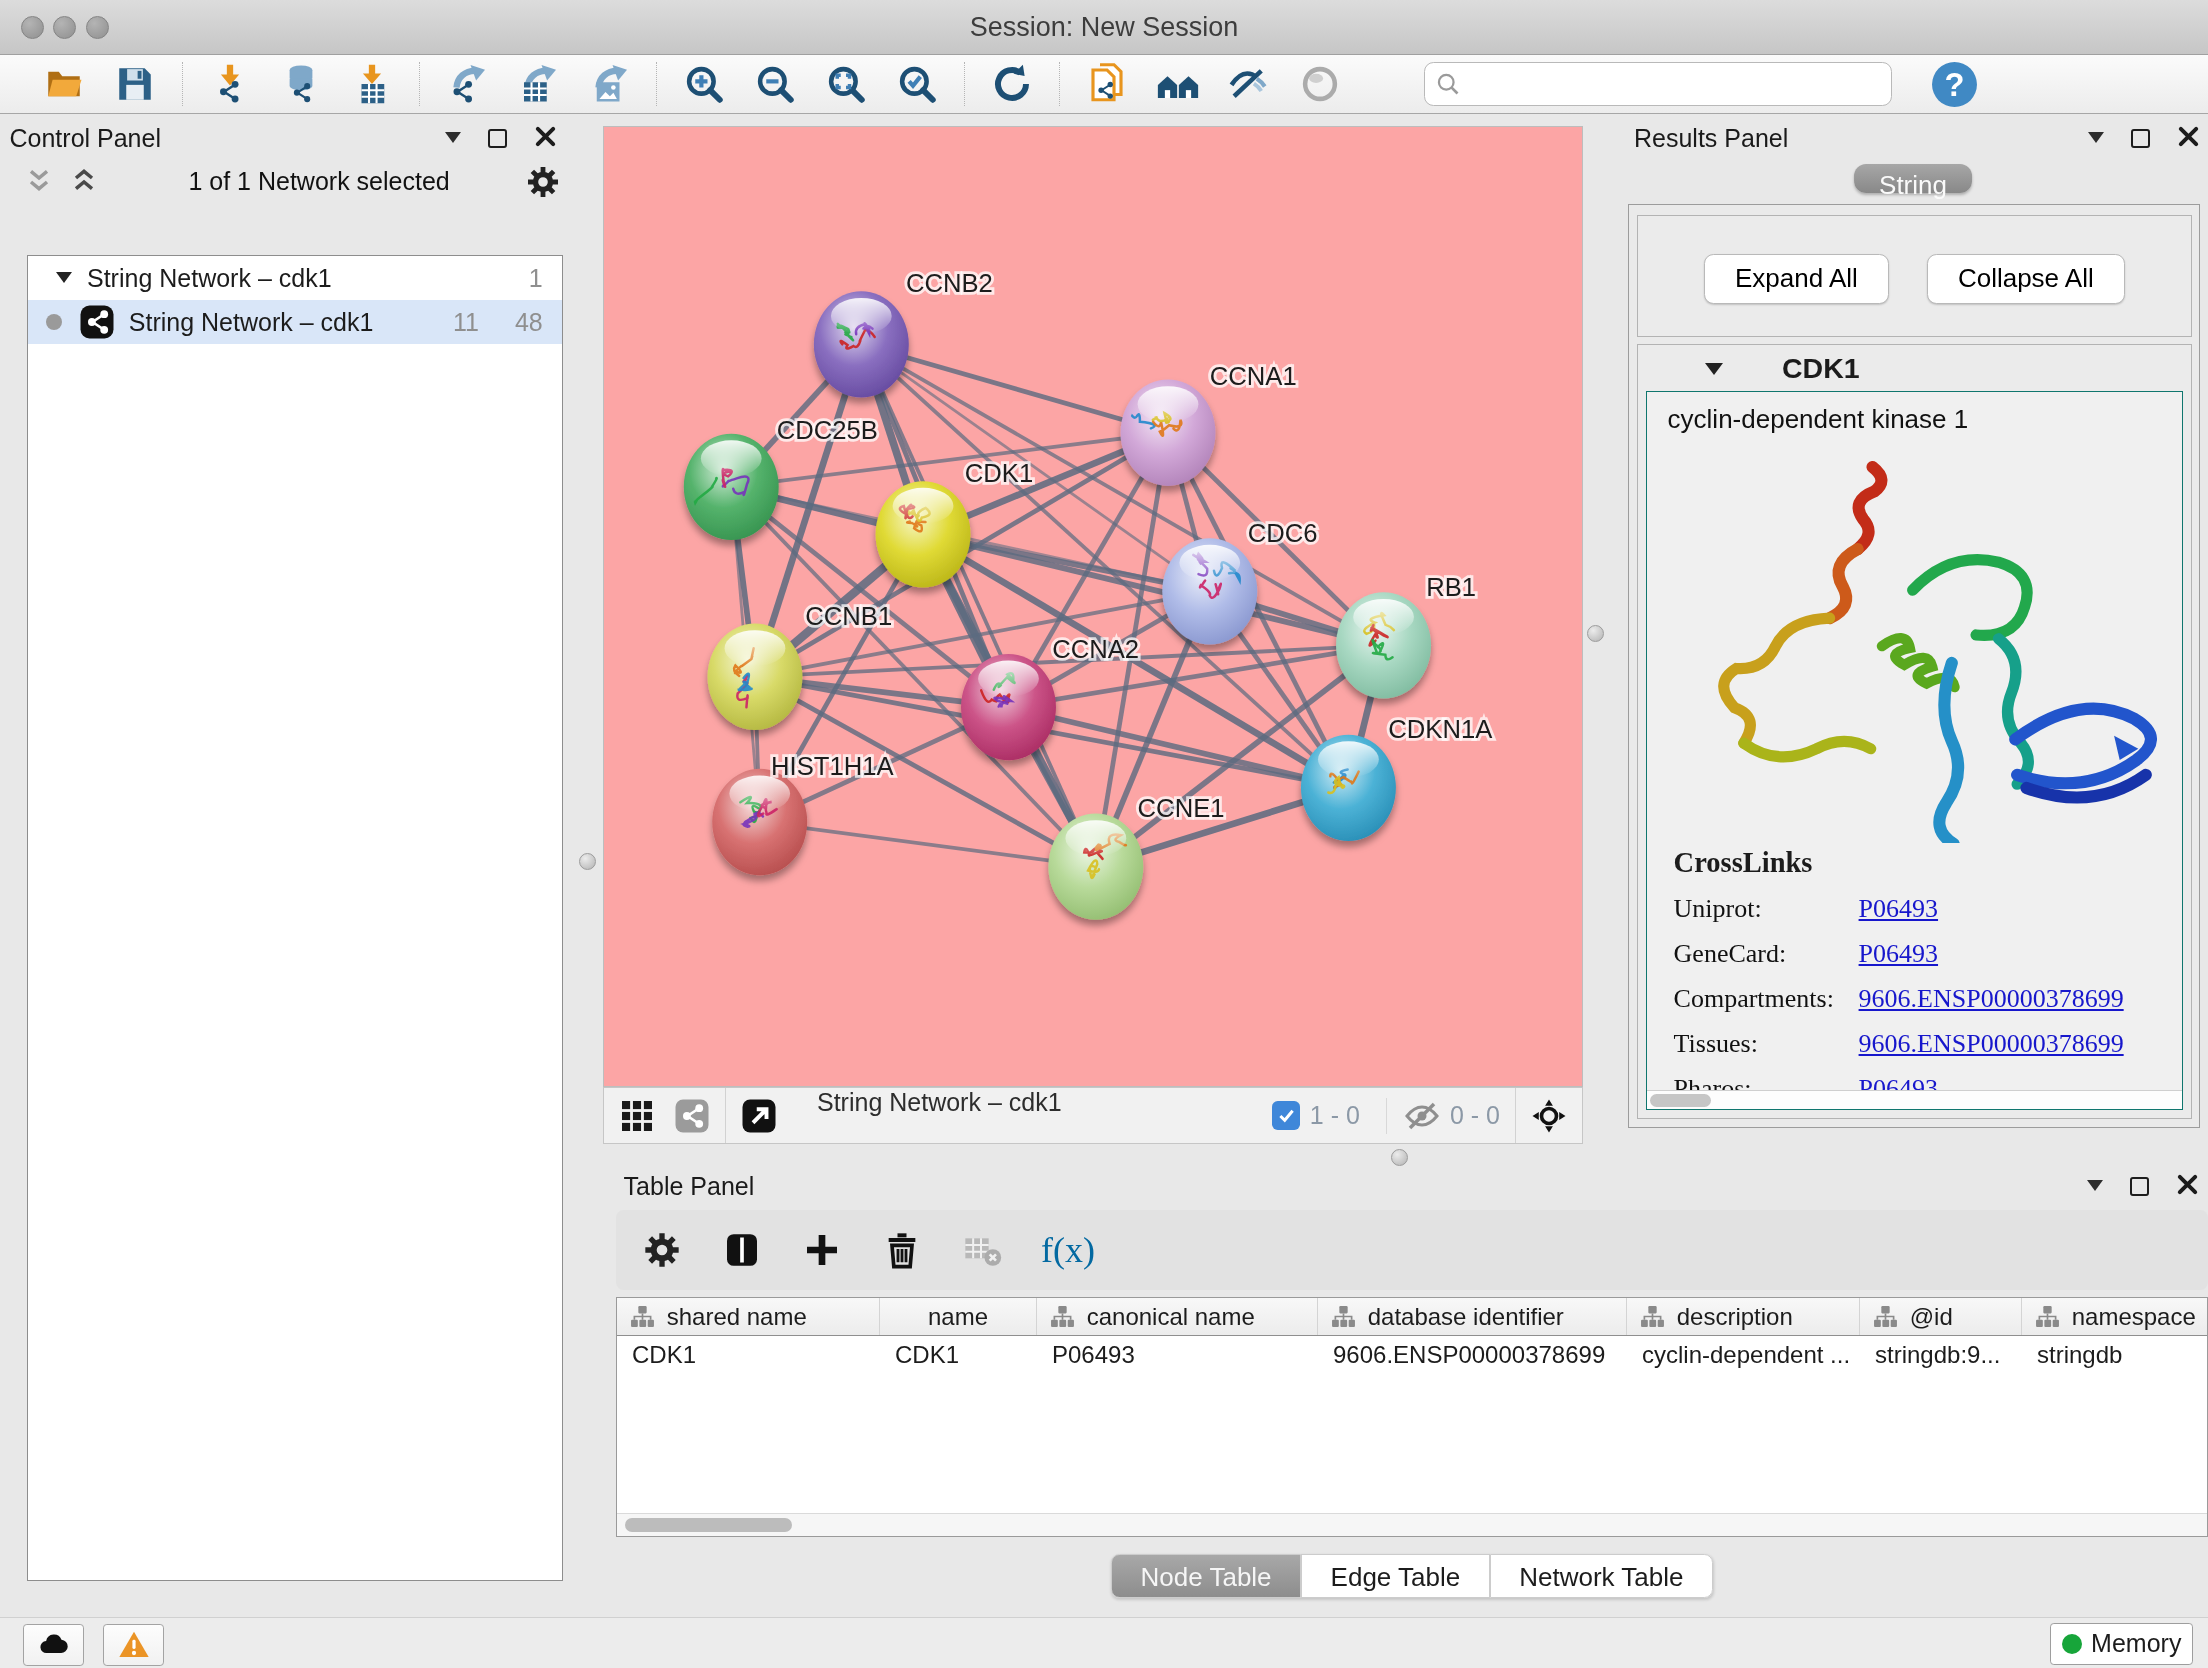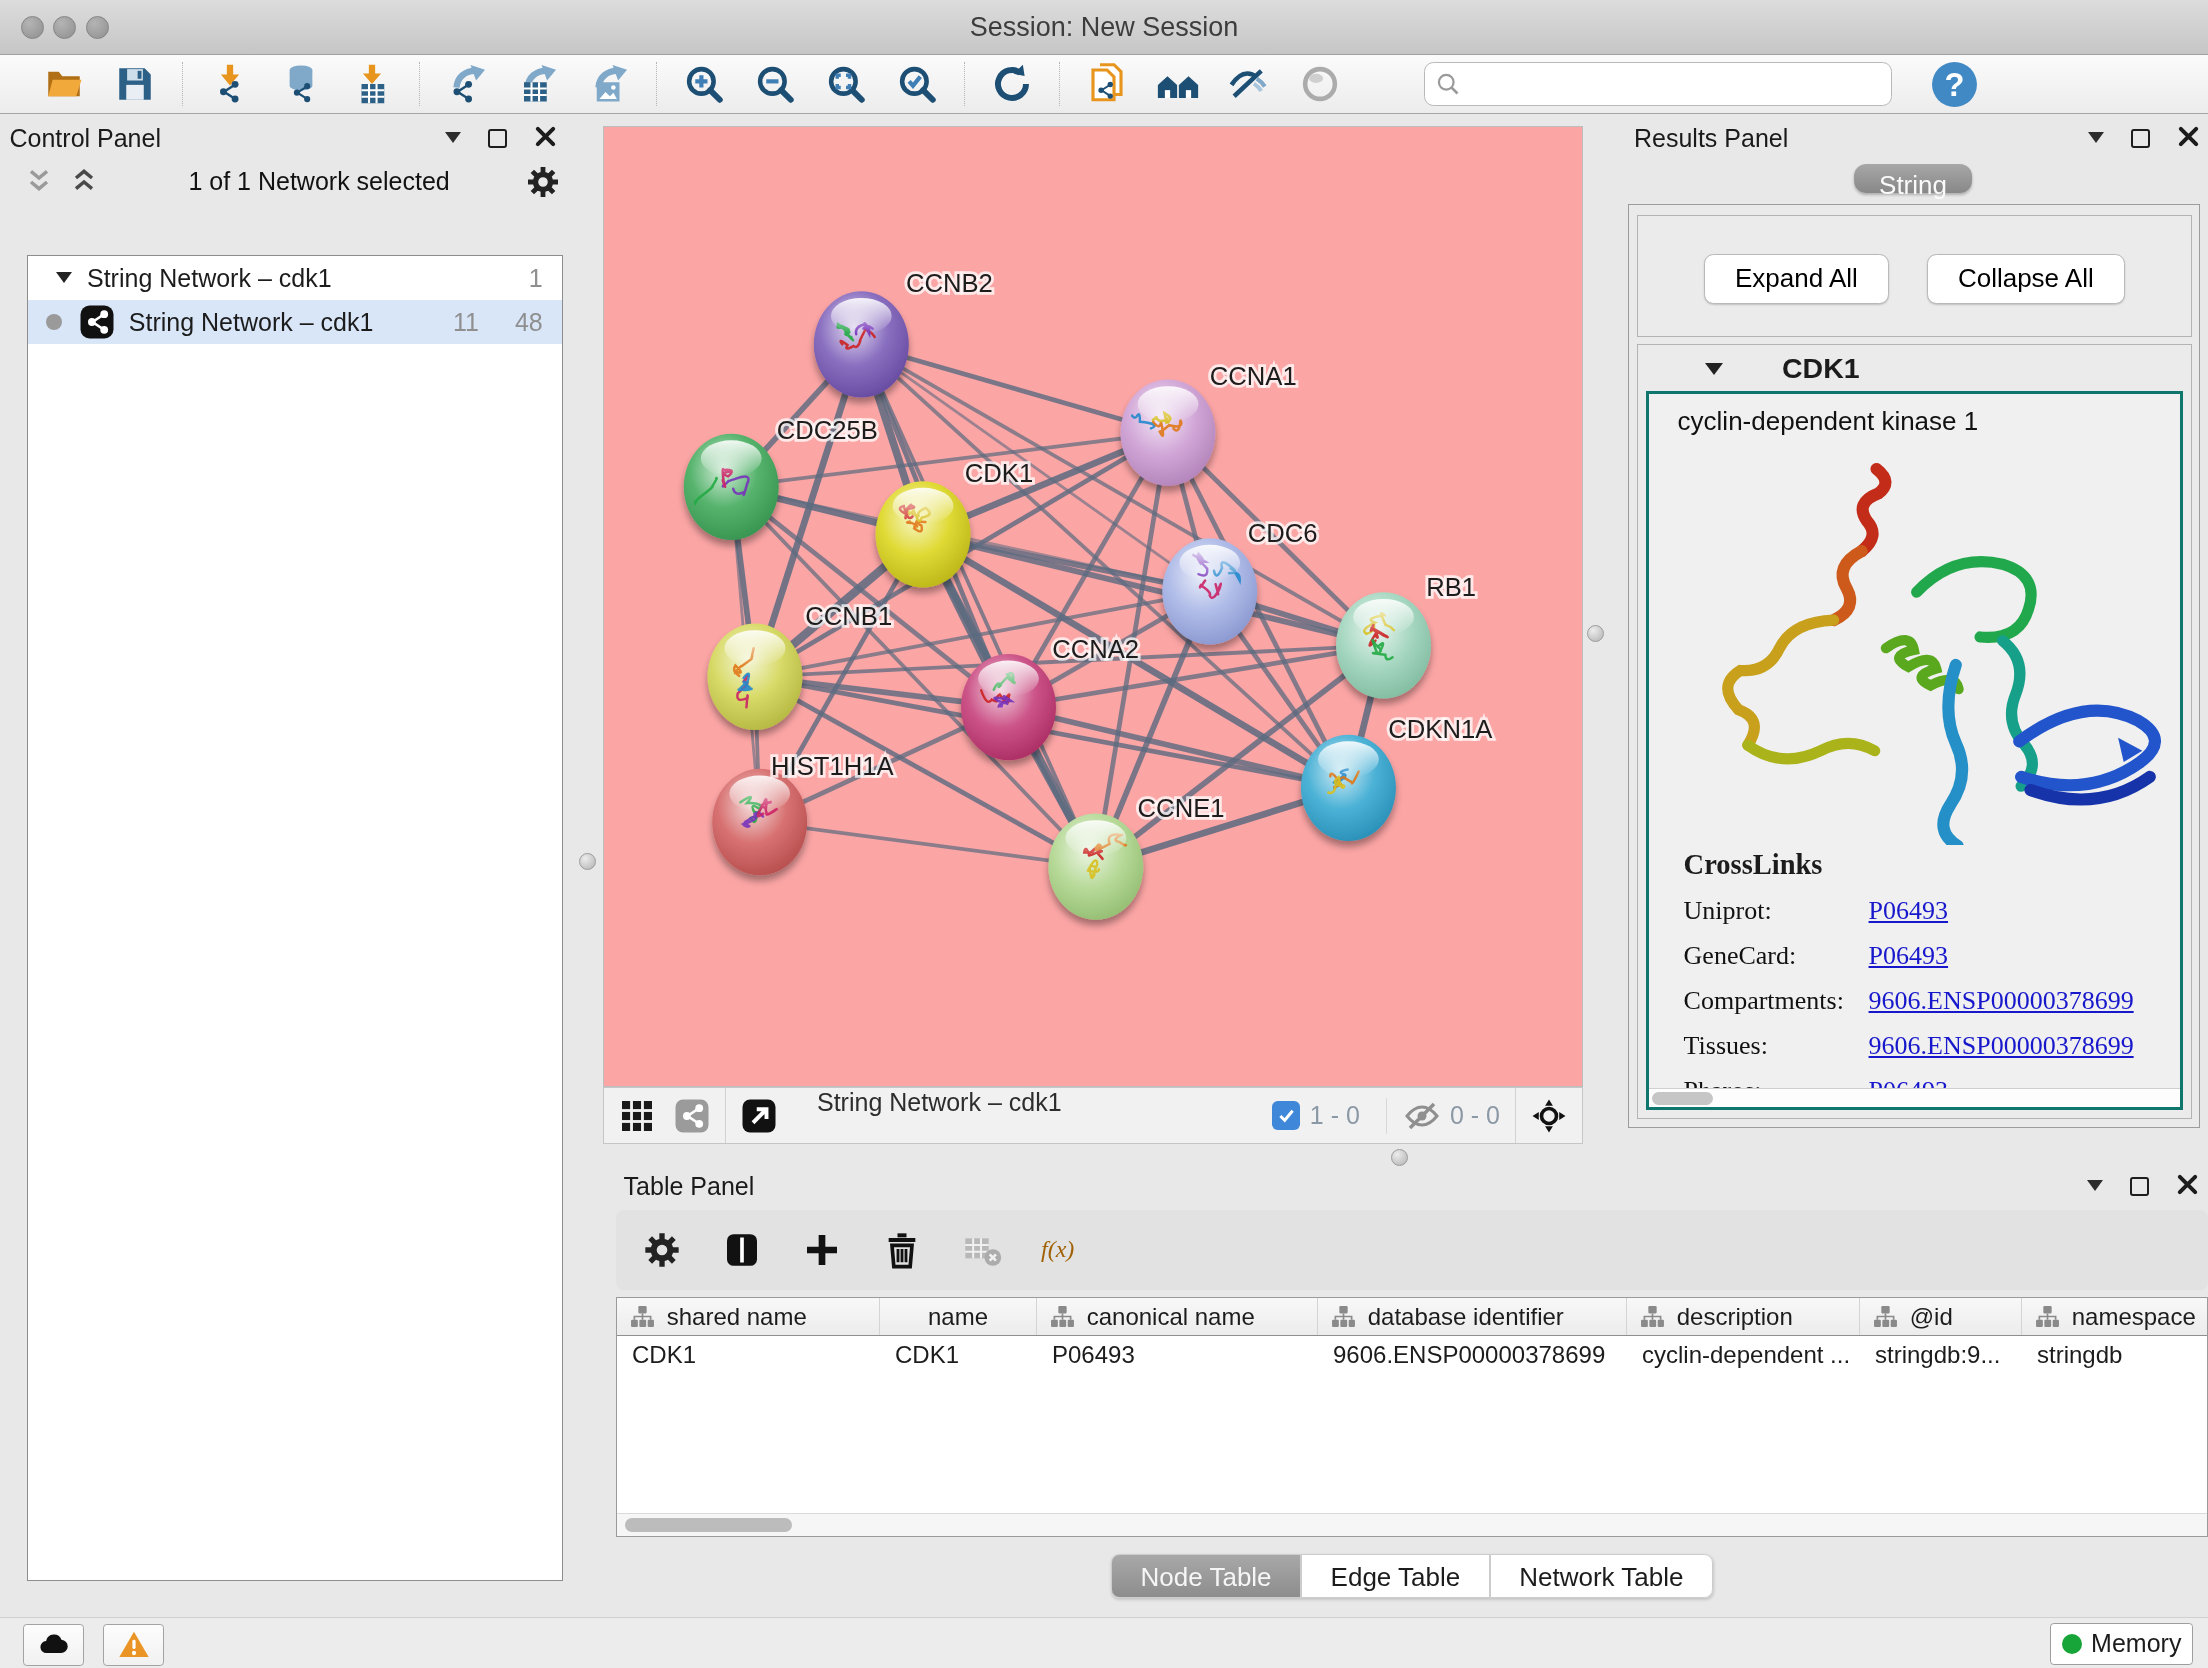--- a/index.html
+++ b/index.html
@@ -96,41 +96,41 @@
     background:#eaeaea; border:1.9px solid #9c9c9c; }
   .rp-buttons { margin:9.5px 7.6px 0 7.6px; border:1px solid #b3b3b3; padding:38px 0 32px;
     display:flex; justify-content:center; gap:38px; background:#ebebeb; }
   .rp-btn { background:#fff; border:1px solid #b9b9b9; border-radius:9.5px; padding:8.6px 30px;
     font-size:26px; box-shadow:0 1px 1.9px rgba(0,0,0,.18); }
   .rp-entry { margin:7.6px; border:1px solid #b3b3b3; background:#ebebeb; }
   .entry-head { display:flex; align-items:center; height:46px; padding-left:67px; }
   .entry-head .expander { width:0; height:0; border:9.5px solid transparent; border-top:12.4px solid #222;
     margin:9.5px 0 0 0; }
   .entry-gene { font-size:28.5px; font-weight:bold; margin-left:59px; }
-  .entry-content { margin:0 7.6px 7.6px; border:3px solid #0f766e; background:#f0f0f0;
-    position:relative; height:719px; overflow:hidden;padding-left:8px; }
+  .entry-content { margin:0 7.6px 7.6px; border:1px solid #0f766e; background:#f0f0f0;
+    position:relative; height:719px; overflow:hidden; }
   .entry-desc { font-size:26px; padding:11.4px 0 0 21px; color:#111; }
   .protein { display:block; margin:5.7px auto 0; width:485px; height:403px; }
   .crosslinks { font-family:"Liberation Serif", serif; padding:3.8px 0 0 27px; }
   .cl-title { font-size:28.5px; font-weight:bold; margin-bottom:5.7px; }
   .cl-row { display:flex; margin-top:15px; font-size:26px; }
   .cl-label { width:185px; color:#111; }
   .cl-link { color:#1717cc; text-decoration:underline; }
   .rp-hscroll { position:absolute; left:0; right:0; bottom:0; height:19px; background:#fdfdfd;
     border-top:1px solid #cfcfcf; }
   .rp-hthumb { position:absolute; left:3.8px; top:2.9px; width:61px; height:12.4px;
     background:#c6c6c6; border-radius:6.7px; }
   
   .table-panel { position:absolute; left:616px; top:1168px; width:1592px; height:439px; }
   .table-panel .panel-head { padding-left:7.6px; }
   .tp-toolbar { margin-top:5.7px; height:80px; background:#e2e2e2; border-radius:7.6px;
     display:flex; align-items:center; gap:38px; padding-left:25px; }
   .tp-ic { width:42px; height:42px; display:flex; align-items:center; justify-content:center; }
   .tp-ic svg { width:40px; height:40px; }
-  .fx-label { font-family:"Liberation Serif", serif; font-style:italic; font-size:24px; color:#a16207; }
+  .fx-label { font-family:"Liberation Serif", serif; font-size:36px; color:#0369a1; }
   .tp-table { margin-top:7.6px; background:#fff; border:1px solid #9a9a9a; height:240px; position:relative; }
   .tp-header { display:flex; height:38px; background:linear-gradient(#f8f8f8,#ececec);
     border-bottom:1.9px solid #8f8f8f; }
   .th { display:flex; align-items:center; gap:11.4px; padding-left:13.3px; font-size:24px;
     border-right:1px solid #d4d4d4; overflow:hidden; white-space:nowrap; flex:0 0 auto; }
   .th svg { width:25px; height:25px; flex:0 0 auto; }
   .tp-row { display:flex; height:38px; }
   .td { padding-left:15px; font-size:24px; display:flex; align-items:center;
     overflow:hidden; white-space:nowrap; flex:0 0 auto; }
   .tp-hscroll { position:absolute; left:0; right:0; bottom:0; height:23px; background:#f6f6f6;

